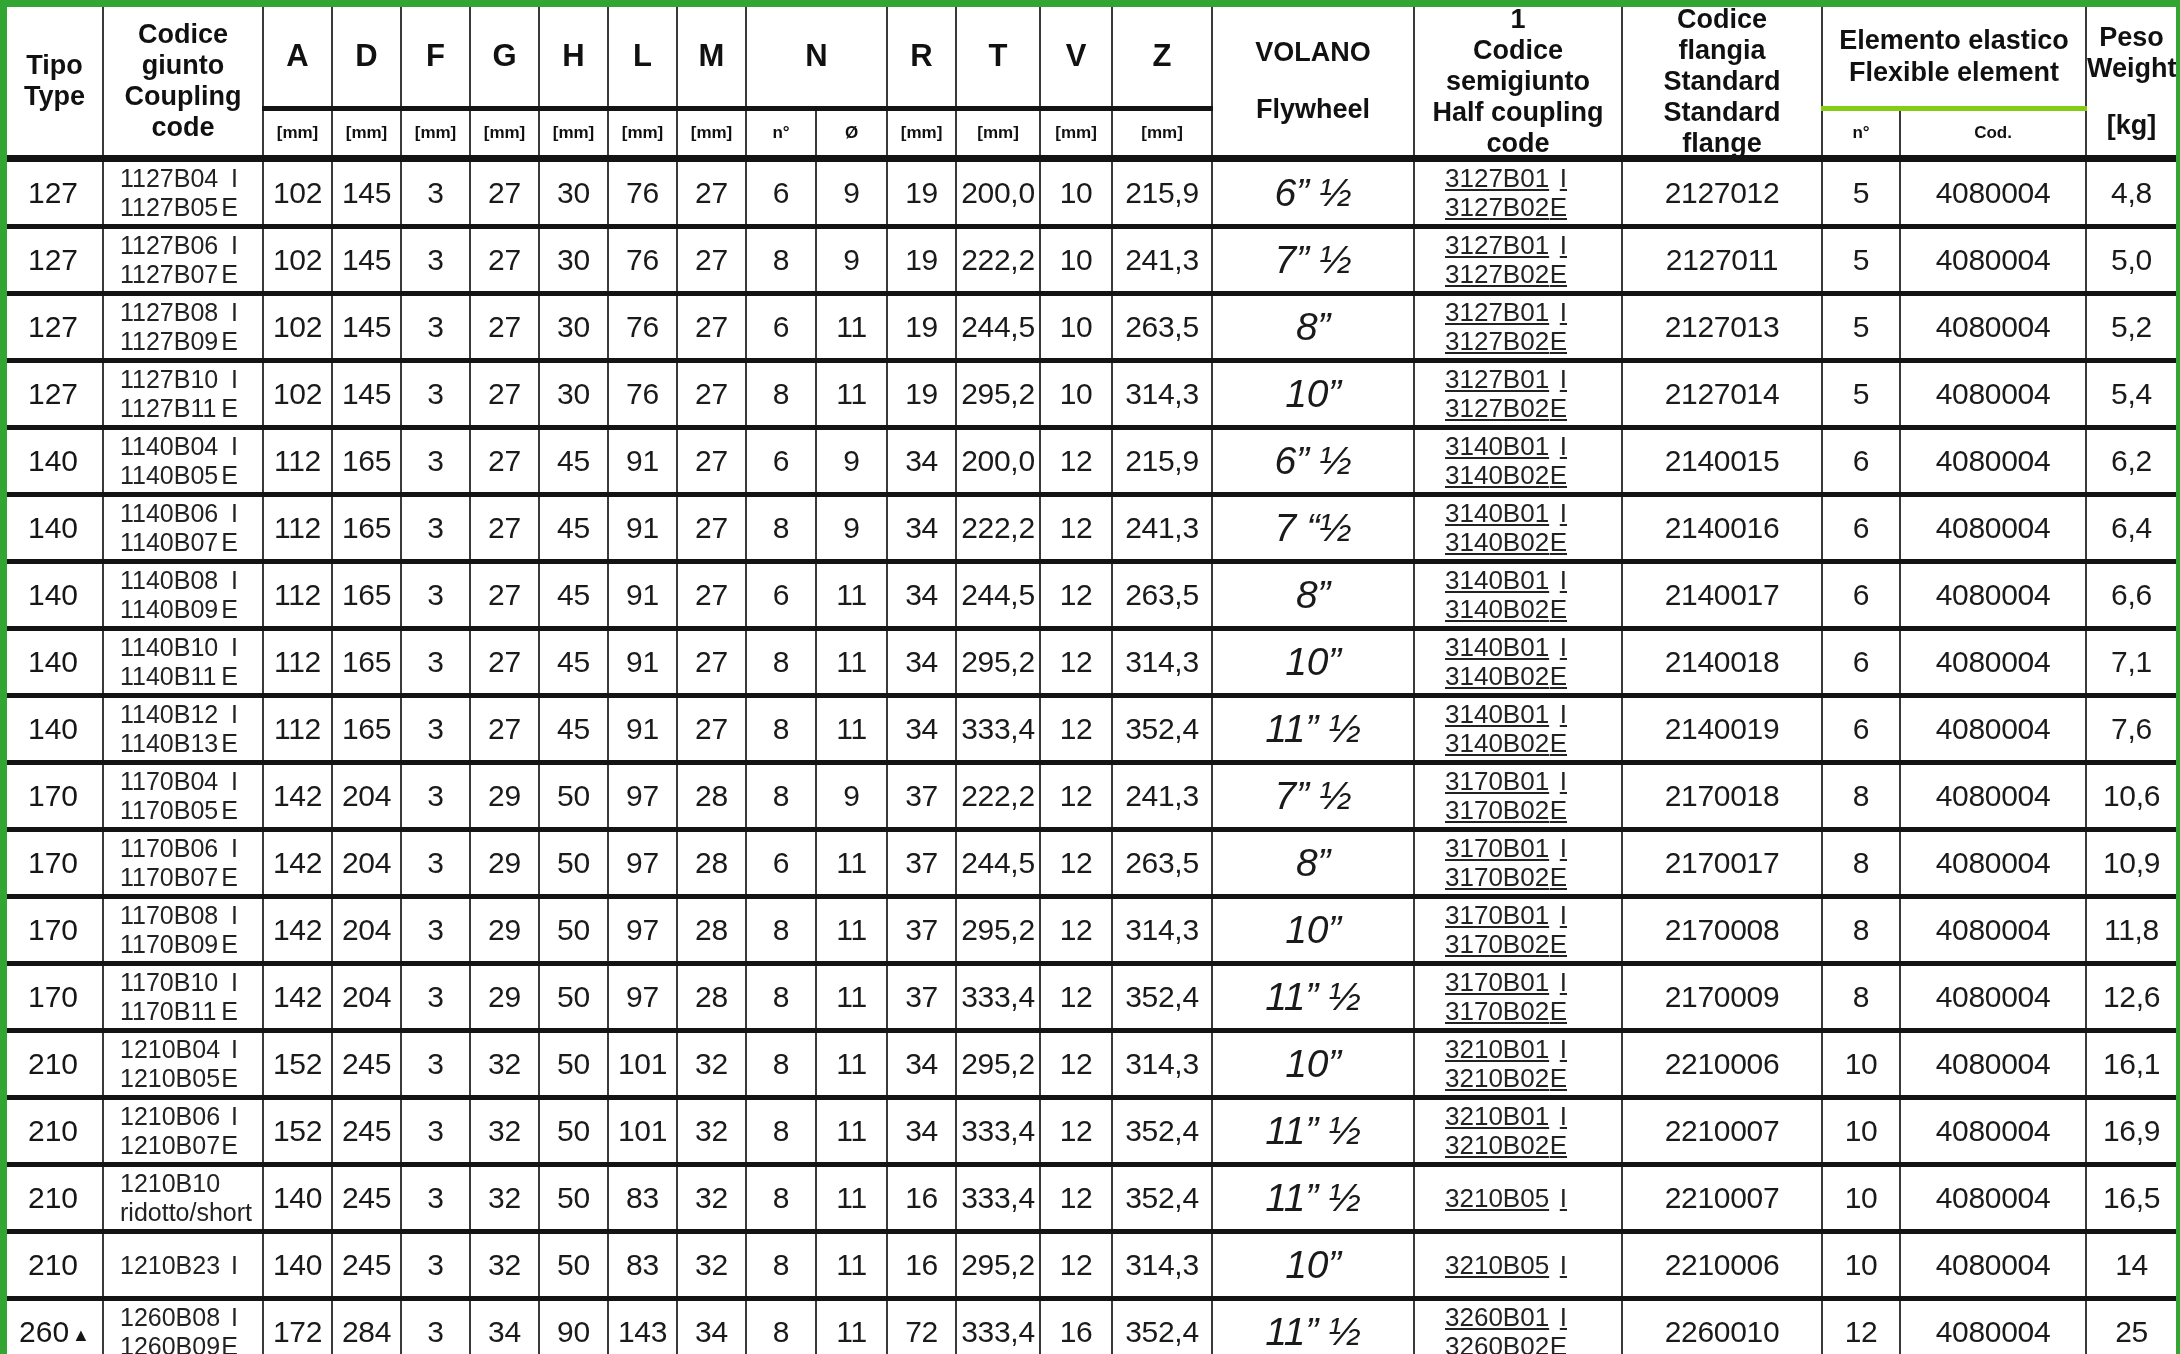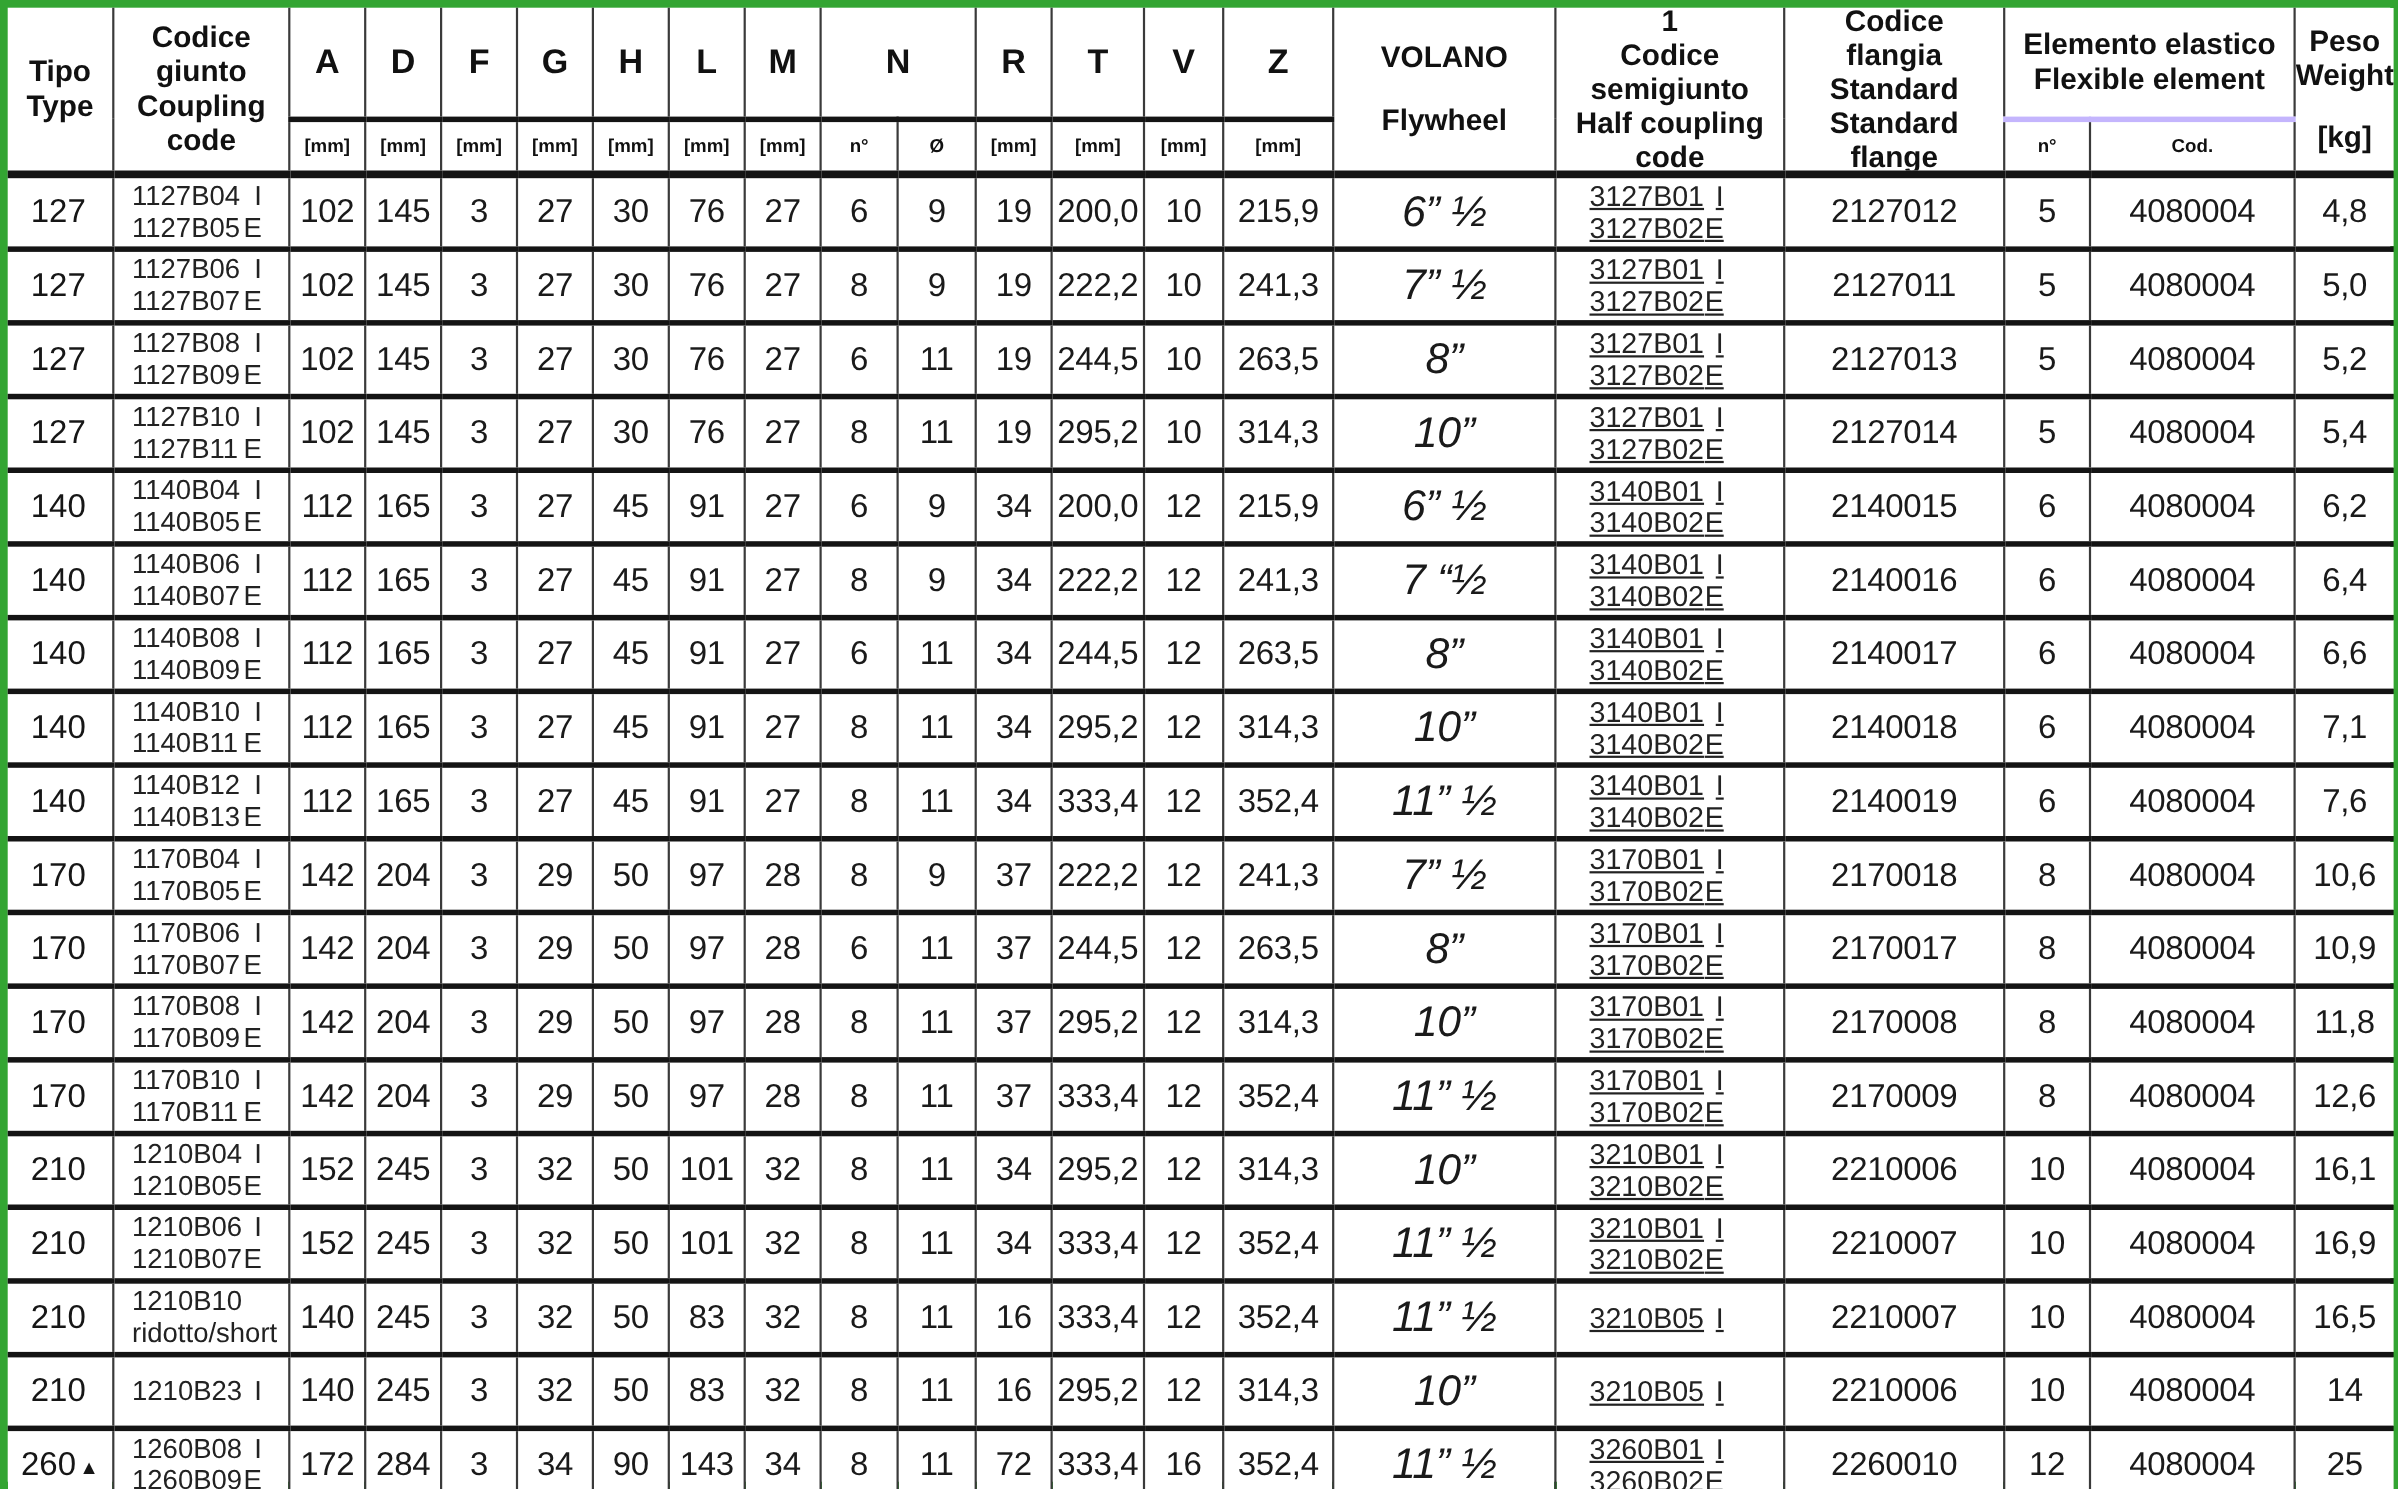--- a/index.html
+++ b/index.html
@@ -32,21 +32,21 @@
   tr > *:first-child{border-left:none;}
   tr > *:last-child{border-right:none;}
   thead tr:first-child th{border-top:none;}
   tbody tr:last-child td{border-bottom:none;}
 
   
   thead tr.hr1{height:100px;}
   thead tr.hr2{height:50px;}
   thead th{font-weight:bold;color:#111;}
   .h-letter{font-size:31px;border-bottom:5px solid #141414;}
-  .h-elastic{border-bottom:5px solid #c4b5fd;font-size:27px;line-height:32px;}
+  .h-elastic{border-bottom:5px solid #84cc16;font-size:27px;line-height:32px;}
   .h-sub{font-size:17px;}
   .h-merge{font-size:27px;line-height:31px;}
   .vspread{display:flex;flex-direction:column;justify-content:center;height:148px;}
   .vspread .gap{height:26px;}
   .vspread.smallgap .gap{height:10px;}
 
   
   tbody td{border-top:5px solid #141414;height:62px;}
   tbody tr:first-child td{border-top:7px solid #141414;}
   td.num{font-size:30px;color:#1a1a1a;letter-spacing:-0.3px;}

